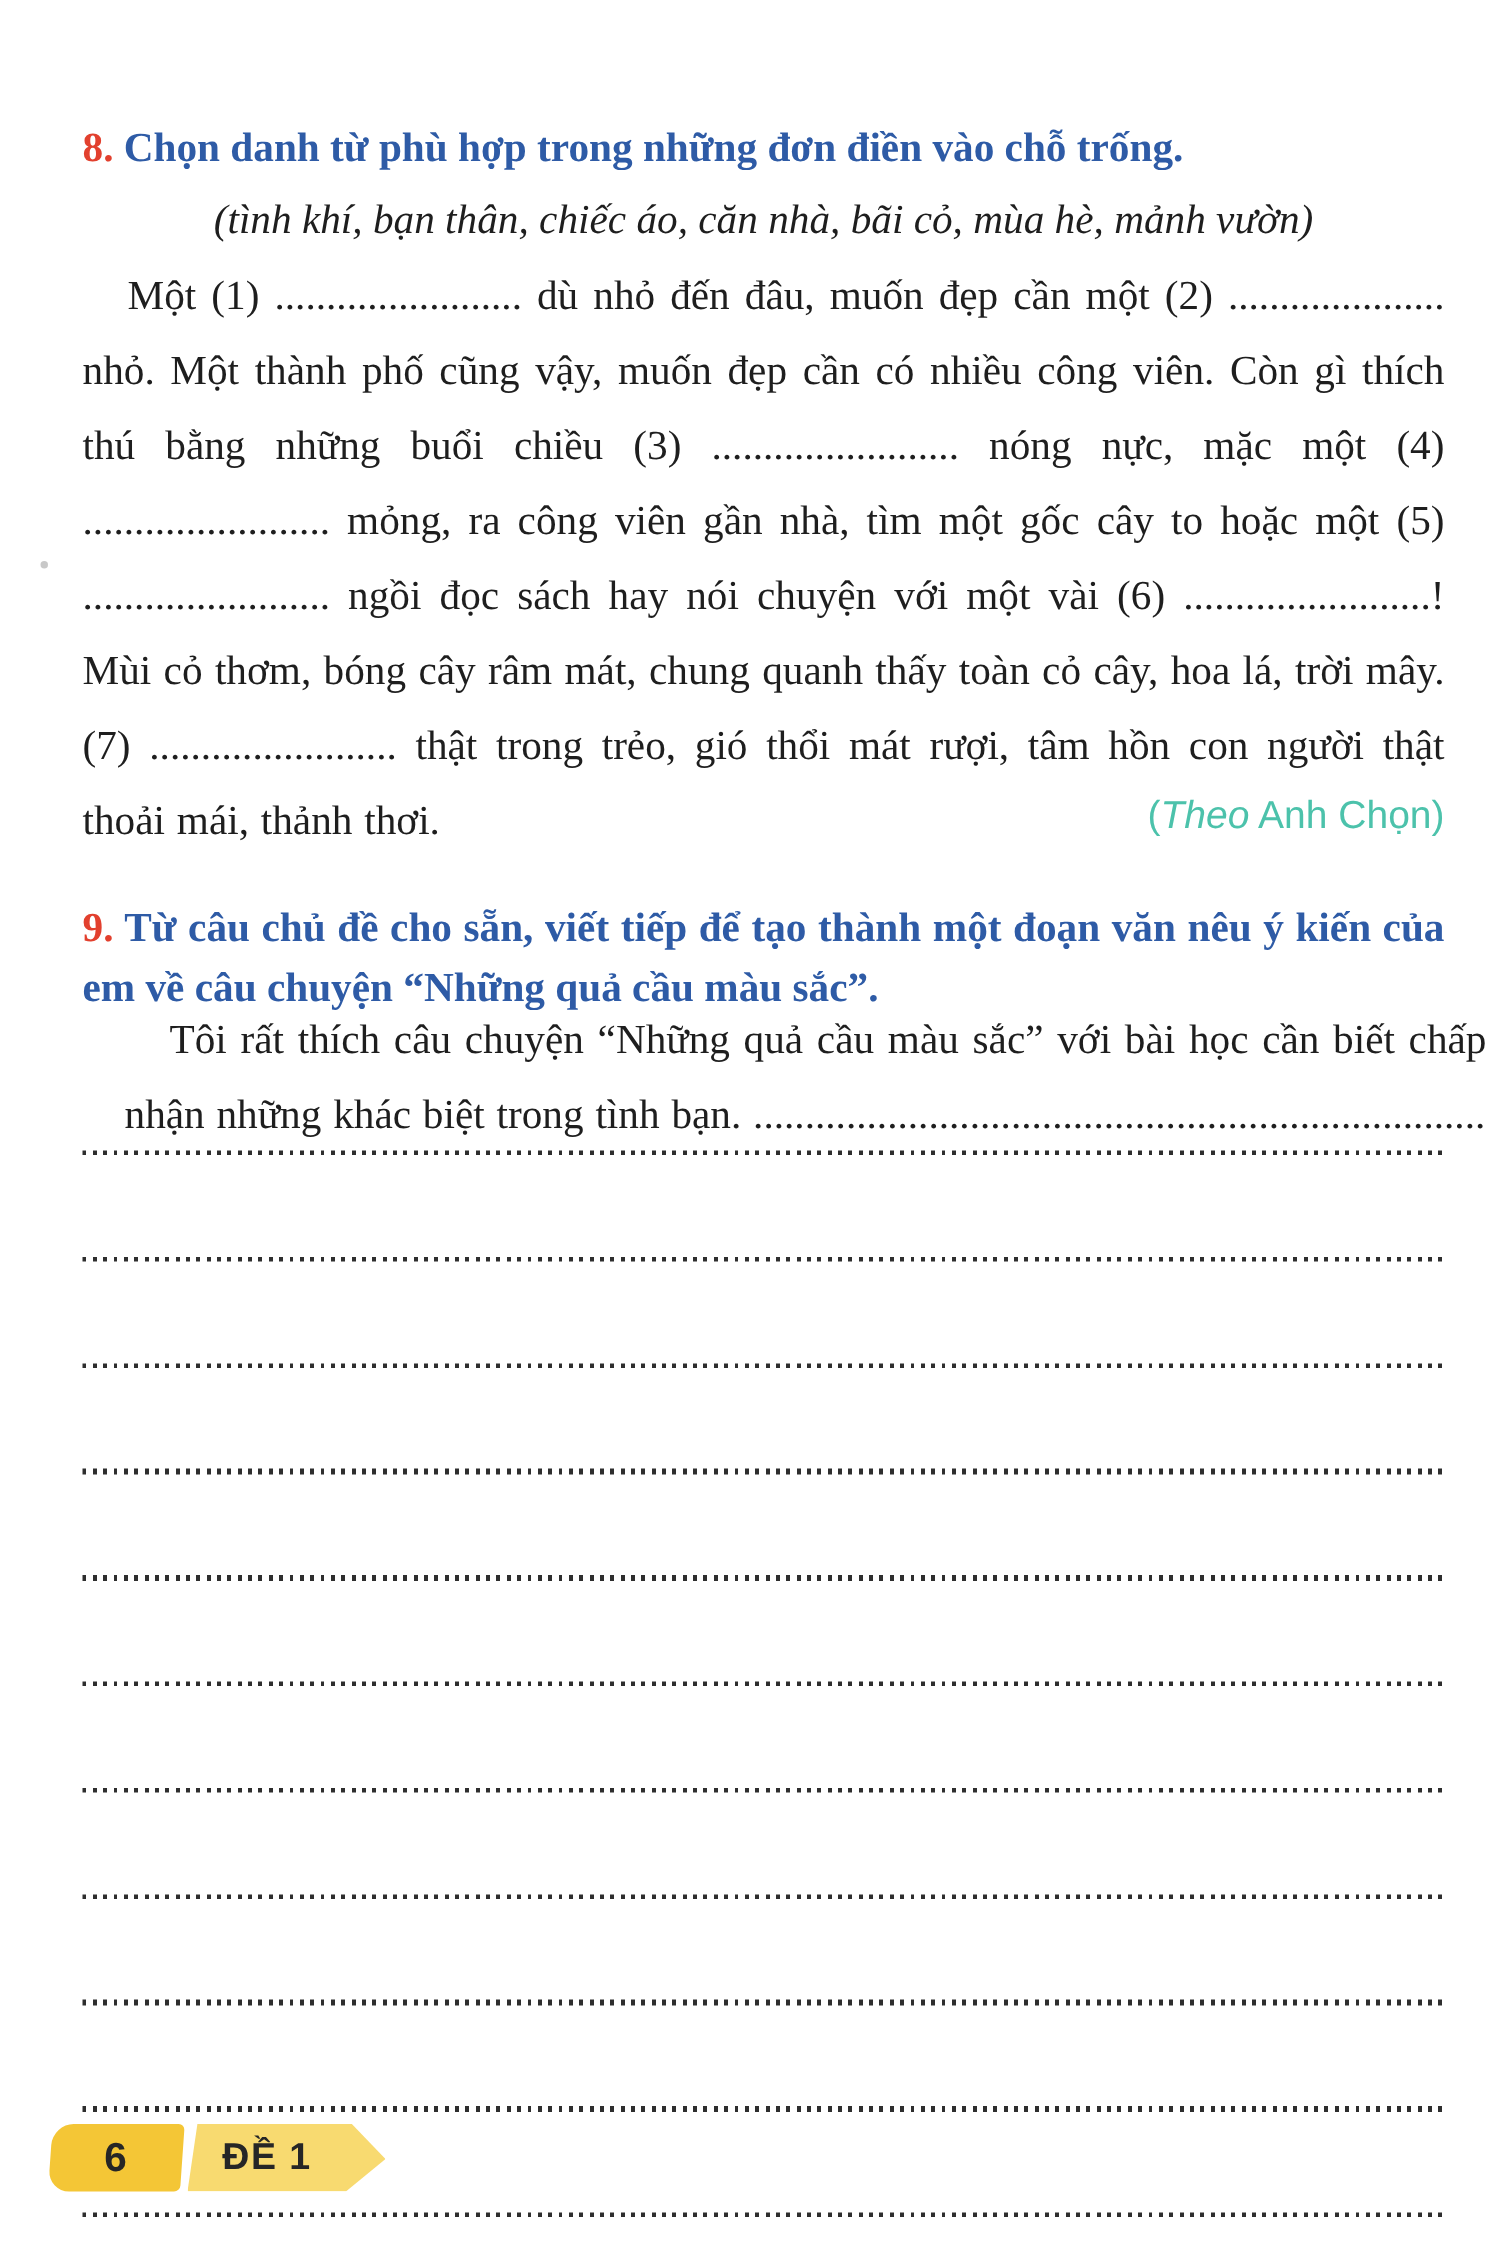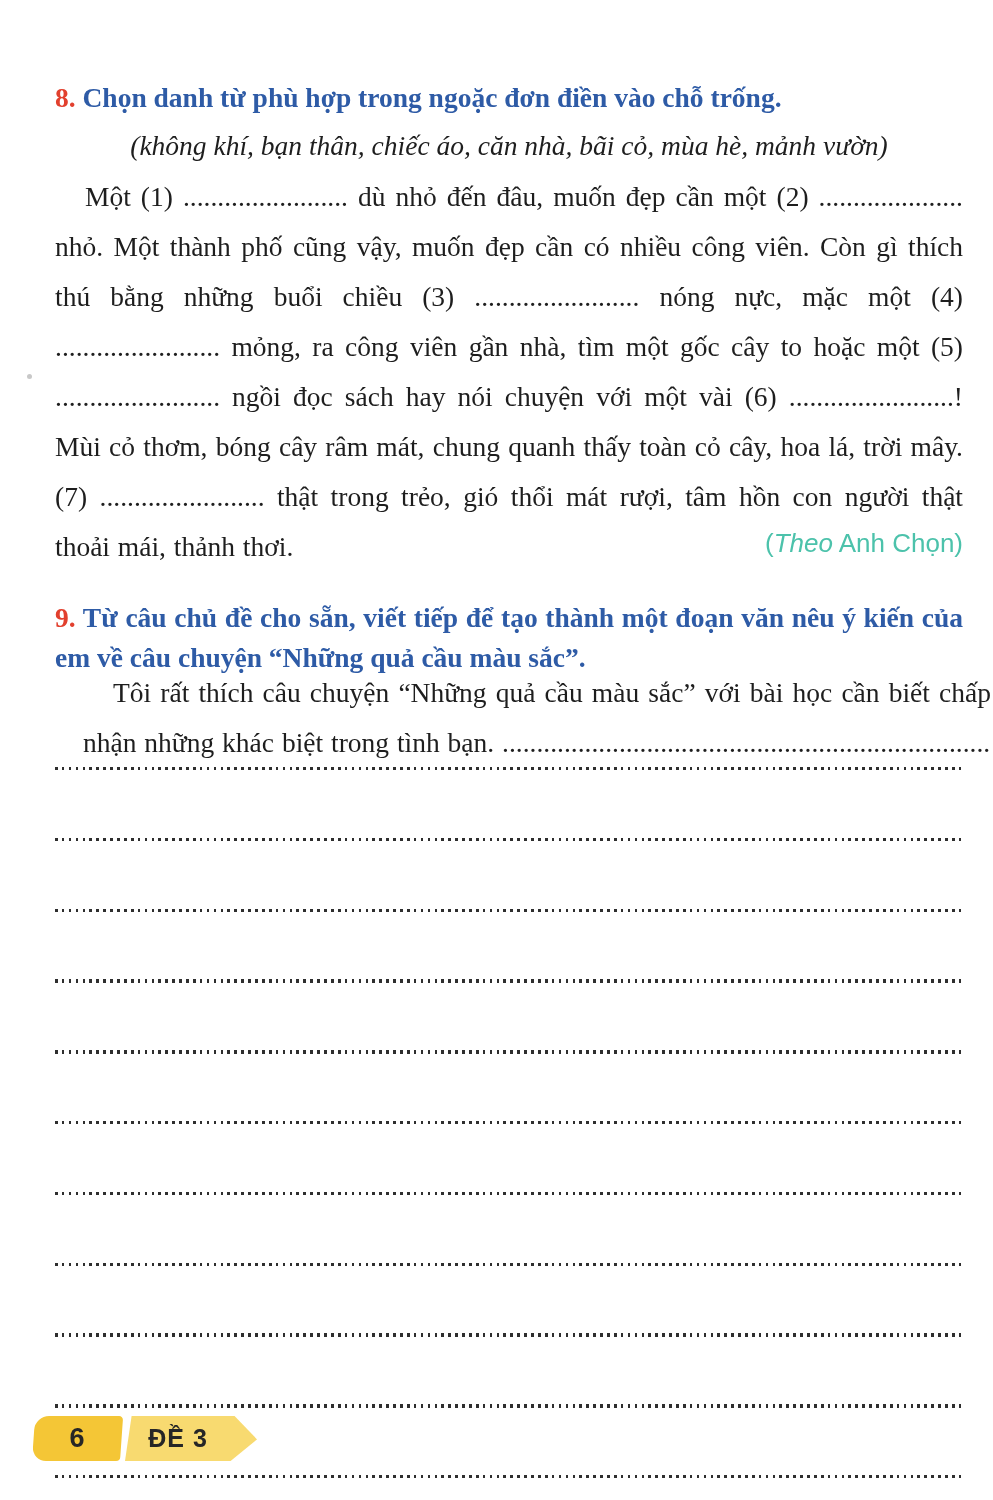--- a/index.html
+++ b/index.html
@@ -85,24 +85,24 @@
   .stray-mark{
     left:27px;top:374px;width:5px;height:5px;border-radius:50%;
     background:#9a9a9a;opacity:.55;
   }
 </style>
 </head>
 <body>
 
 <div class="abs content-col q-heading" style="top:78px;">
   <span class="q-number">8.</span>
-  <span>Chọn danh từ phù hợp trong ngoặc đơn điền vào chỗ trống.</span>
+  <span>Chọn danh từ phù hợp trong những đơn điền vào chỗ trống.</span>
 </div>
 
-<div class="abs content-col word-bank" style="top:130px;">(không khí, bạn thân, chiếc áo, căn nhà, bãi cỏ, mùa hè, mảnh vườn)</div>
+<div class="abs content-col word-bank" style="top:130px;">(tình khí, bạn thân, chiếc áo, căn nhà, bãi cỏ, mùa hè, mảnh vườn)</div>
 
 <div class="abs content-col body-para" style="top:172px;">Một (1) ........................ dù nhỏ đến đâu, muốn đẹp cần một (2) ..................... nhỏ. Một thành phố cũng vậy, muốn đẹp cần có nhiều công viên. Còn gì thích thú bằng những buổi chiều (3) ........................ nóng nực, mặc một (4) ........................ mỏng, ra công viên gần nhà, tìm một gốc cây to hoặc một (5) ........................ ngồi đọc sách hay nói chuyện với một vài (6) ........................! Mùi cỏ thơm, bóng cây râm mát, chung quanh thấy toàn cỏ cây, hoa lá, trời mây. (7) ........................ thật trong trẻo, gió thổi mát rượi, tâm hồn con người thật thoải mái, thảnh thơi.</div>
 
 <div class="abs content-col source-line" style="top:528px;">
   <span>(</span><span class="it">Theo</span><span> Anh Chọn)</span>
 </div>
 
 <div class="abs content-col q-heading" style="top:578px;margin-top:20px;">
   <span class="q-number">9.</span>
   <span>Từ câu chủ đề cho sẵn, viết tiếp để tạo thành một đoạn văn nêu ý kiến của em về câu chuyện “Những quả cầu màu sắc”.</span>
@@ -146,15 +146,15 @@
     </div>
   </div>
 
 <div class="abs stray-mark"></div>
 
 <div class="abs footer-badges">
   <div class="page-badge">
     <span>6</span>
   </div>
   <div class="unit-badge">
-    <span>ĐỀ 3</span>
+    <span>ĐỀ 1</span>
   </div>
 </div>
 
 </body></html>

